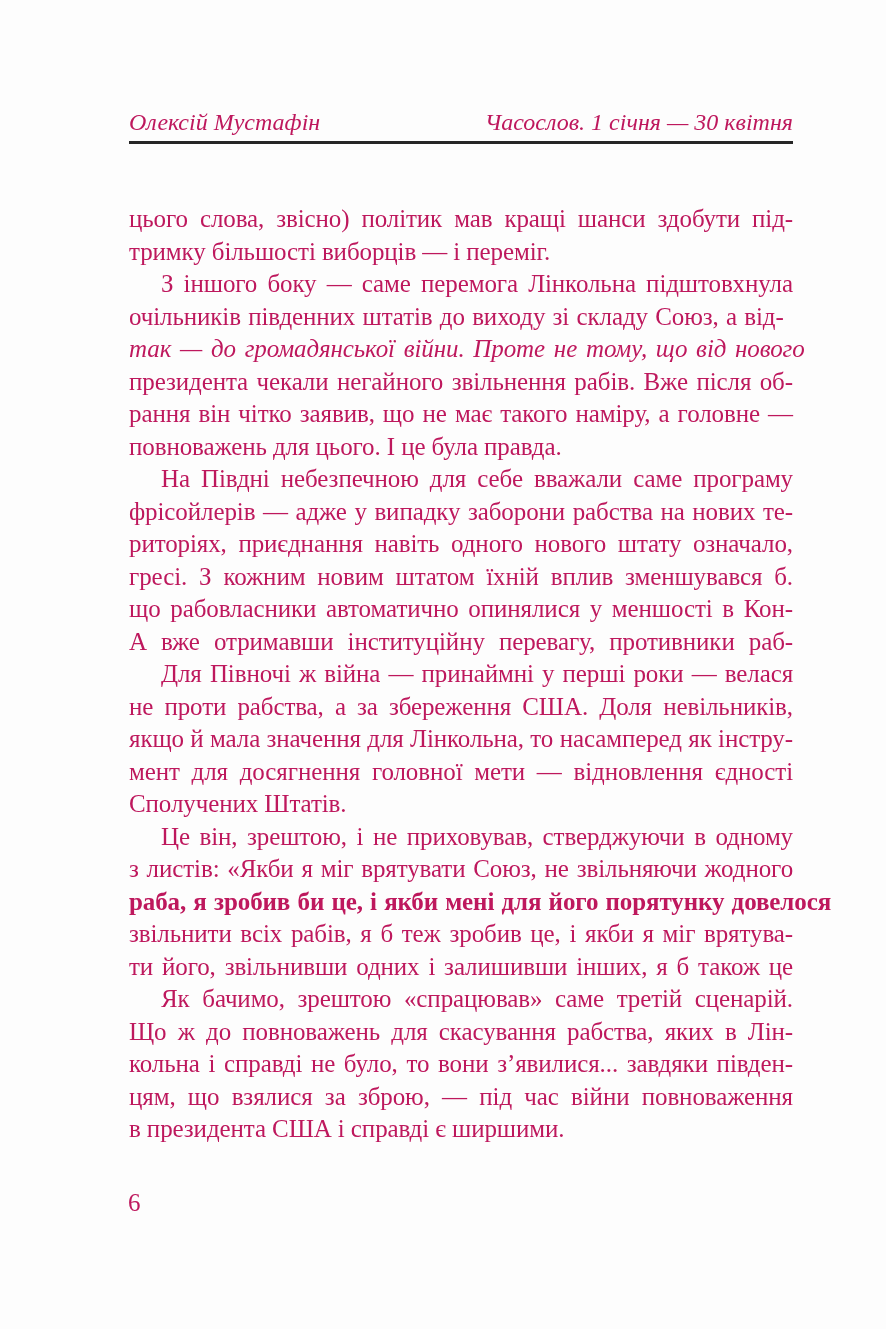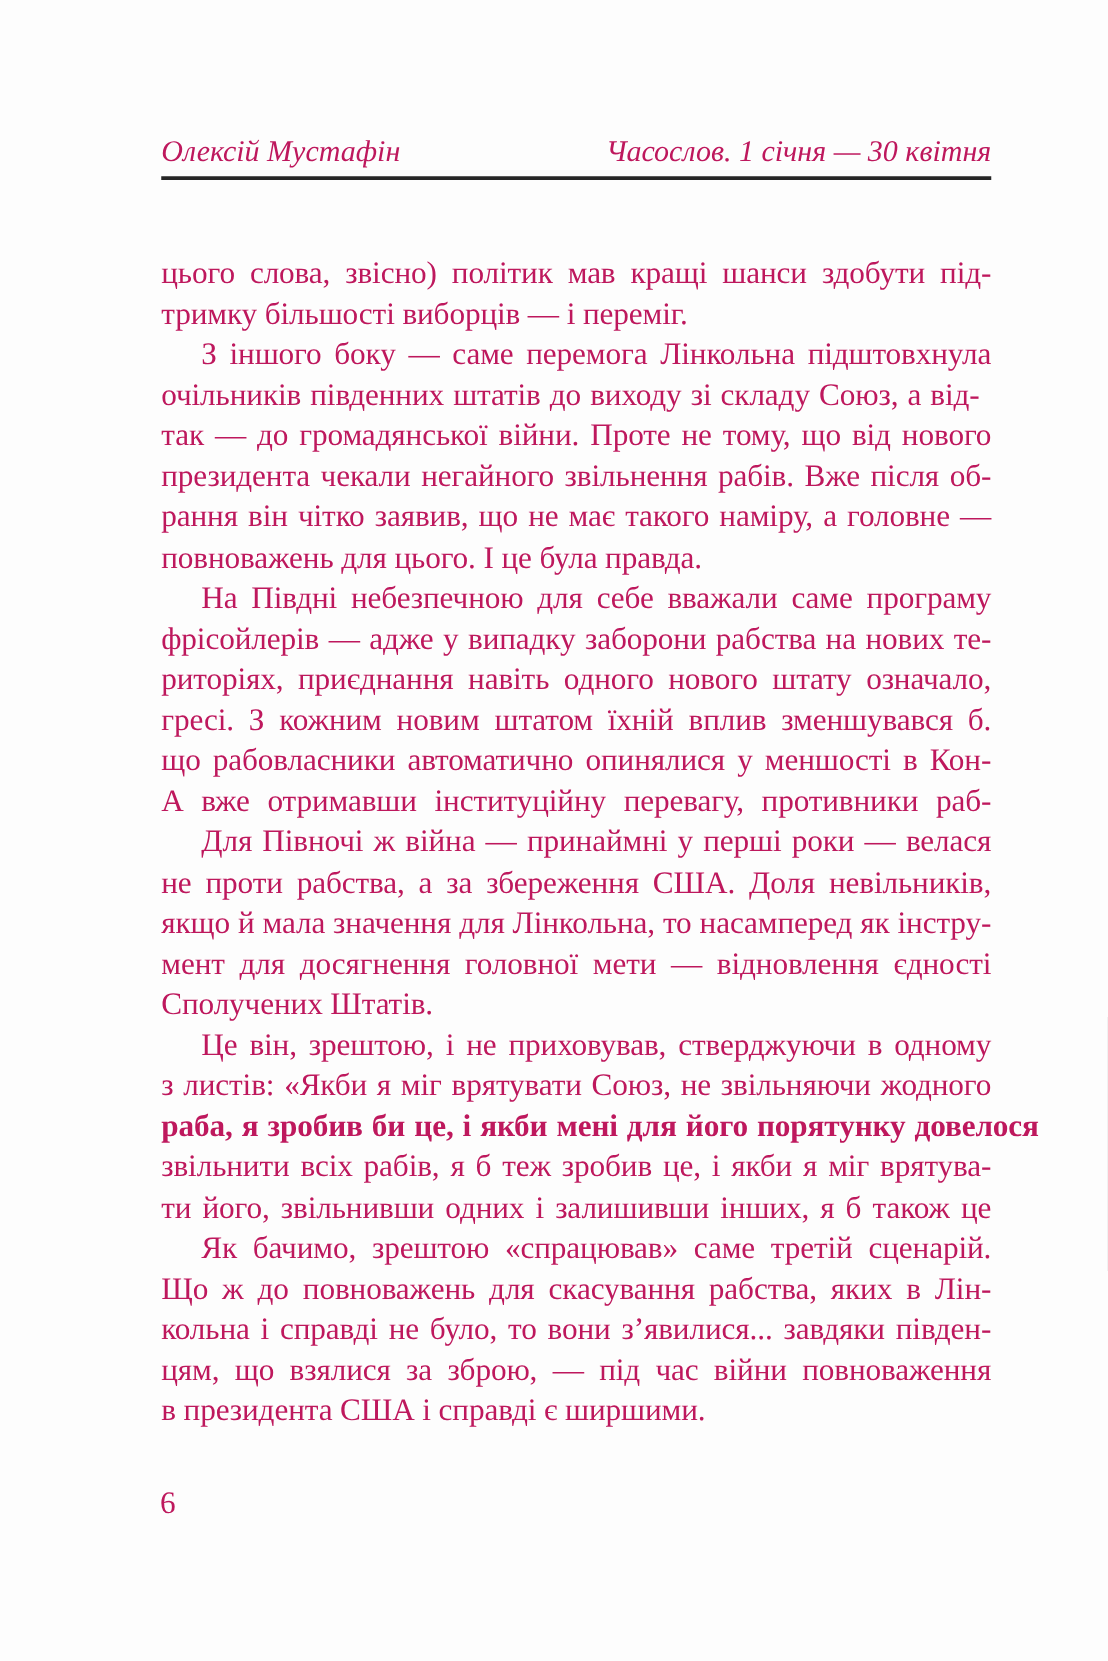--- a/index.html
+++ b/index.html
@@ -81,21 +81,21 @@
   <div class="header-rule"></div>
 
   <div class="body-text" id="body-text">
       <div class="paragraph">
         <div class="line"><span class="line-text" style="word-spacing: 5.85px;">цього слова, звісно) політик мав кращі шанси здобути під-</span></div>
         <div class="line para-last"><span class="line-text">тримку більшості виборців — і переміг.</span></div>
       </div>
       <div class="paragraph">
         <div class="line indent"><span class="line-text" style="word-spacing: 4.04px;">З іншого боку — саме перемога Лінкольна підштовхнула</span></div>
         <div class="line"><span class="line-text" style="word-spacing: 1.14px;">очільників південних штатів до виходу зі складу Союз, а від-</span></div>
-        <div class="line"><span class="line-text" style="word-spacing: 2.63px;">так — до громадянської війни. Проте не тому, що від нового</span></div>
+        <div class="line"><span class="line-text" style="word-spacing: 2.63px; font-style: italic;">так — до громадянської війни. Проте не тому, що від нового</span></div>
         <div class="line"><span class="line-text" style="word-spacing: 2.29px;">президента чекали негайного звільнення рабів. Вже після об-</span></div>
         <div class="line"><span class="line-text" style="word-spacing: 1.94px;">рання він чітко заявив, що не має такого наміру, а головне —</span></div>
         <div class="line para-last"><span class="line-text">повноважень для цього. І це була правда.</span></div>
       </div>
       <div class="paragraph">
         <div class="line indent"><span class="line-text" style="word-spacing: 4.93px;">На Півдні небезпечною для себе вважали саме програму</span></div>
         <div class="line"><span class="line-text" style="word-spacing: 1.43px;">фрісойлерів — адже у випадку заборони рабства на нових те-</span></div>
         <div class="line"><span class="line-text" style="word-spacing: 5.48px;">риторіях, приєднання навіть одного нового штату означало,</span></div>
         <div class="line"><span class="line-text" style="word-spacing: 5.75px;">гресі. З кожним новим штатом їхній вплив зменшувався б.</span></div>
         <div class="line"><span class="line-text" style="word-spacing: 3.55px;">що рабовласники автоматично опинялися у меншості в Кон-</span></div>

